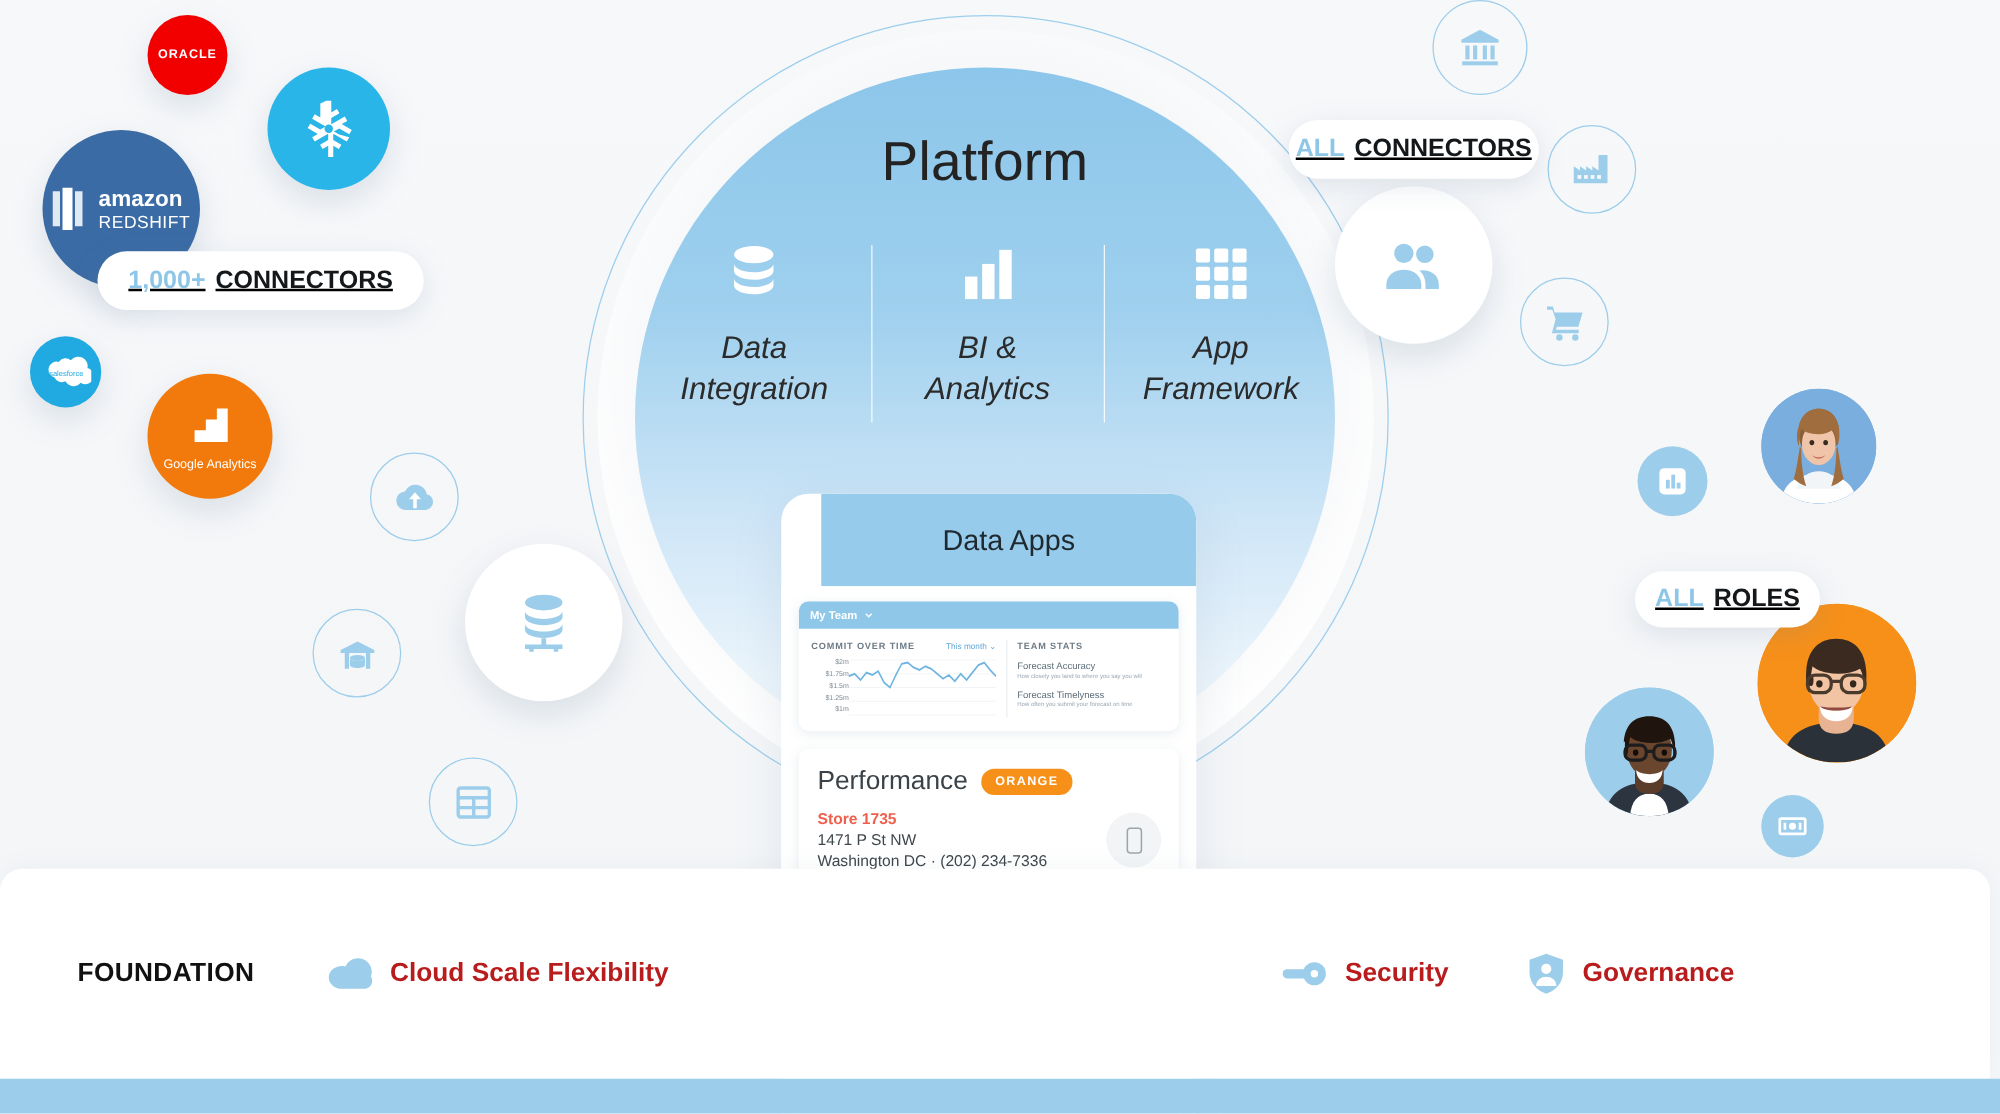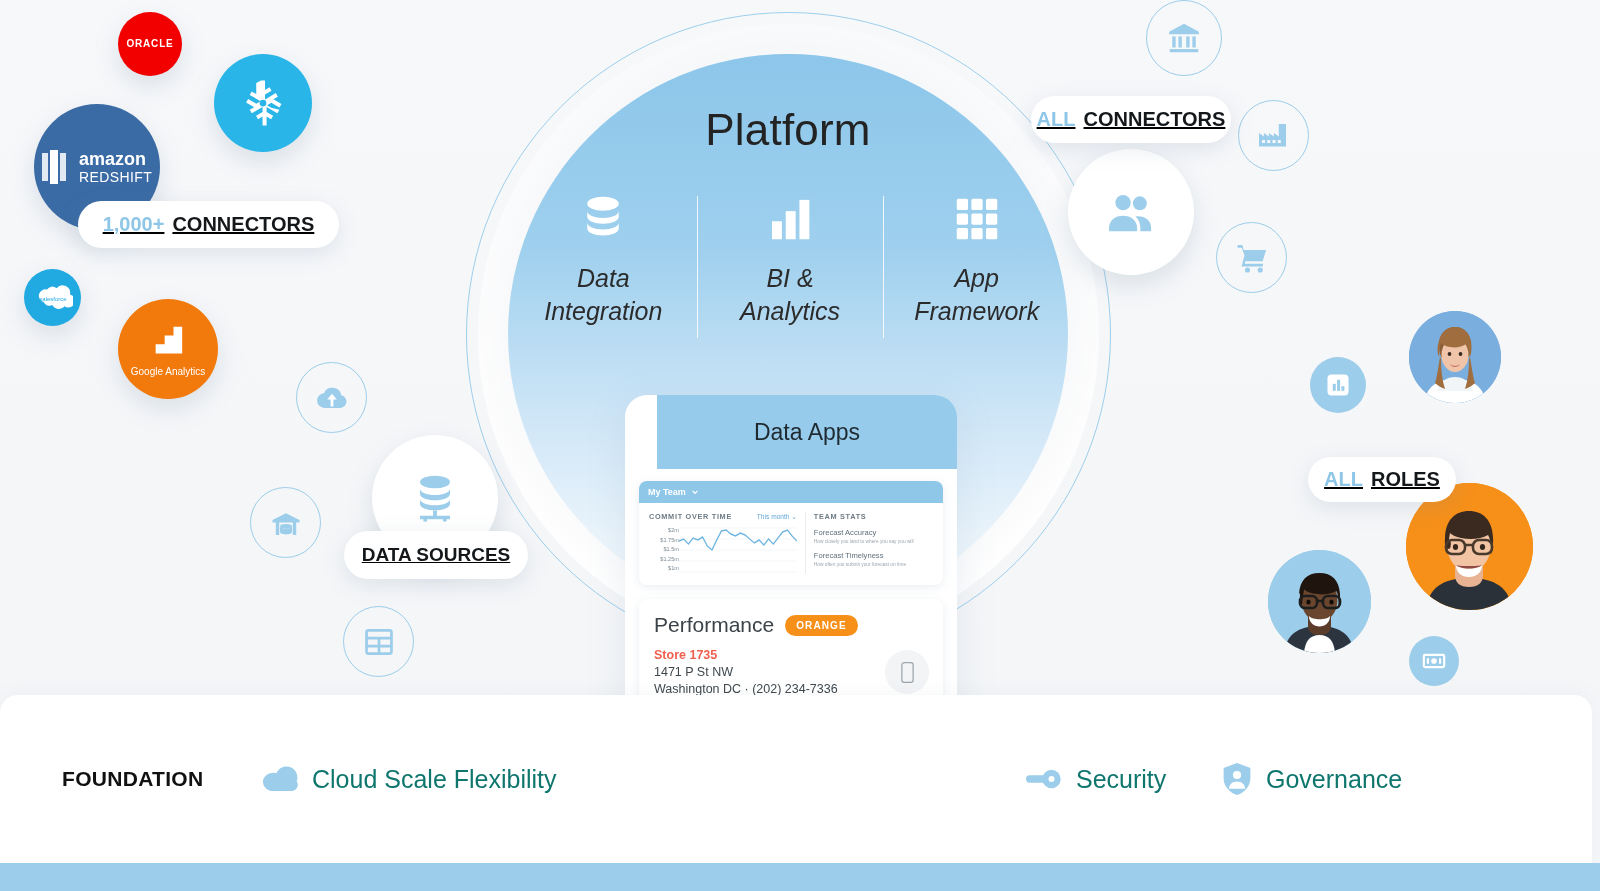--- a/index.html
+++ b/index.html
@@ -158,21 +158,21 @@
     background: #fff;
     border-radius: 18px 18px 0 0;
     box-shadow: 0 -3px 18px rgba(120,140,160,.06);
   }
   .foundation-inner {
     position: absolute; left: 0; top: 0; width: 1600px; height: 168px;
     display: flex; align-items: center;
   }
   .f-label { position: absolute; left: 62px; font-size: 21px; font-weight: bold; letter-spacing: .3px; color:#111; }
   .f-item { position: absolute; display: flex; align-items: center; gap: 14px; }
-  .f-item .ftxt { font-size: 25px; font-weight: normal; color:#0f766e; }
+  .f-item .ftxt { font-size: 21px; font-weight: bold; color:#b91c1c; }
   .bottom-strip { position: absolute; left: 0; bottom: 0; width: 1600px; height: 28px; background: #9ccdea; }
 
   .logo-txt { color:#fff; text-align:center; line-height:1; }
 </style>
 </head>
 <body>
 
 <div id="stage">
 
   <div class="ring-outer"></div>
@@ -300,23 +300,20 @@
 
   <div class="bub shadow" style="left:372px; top:435px; width:126px; height:126px; background:#ffffff;">
     <svg width="58" height="58" viewBox="0 0 24 24" fill="#9ccdea">
       <ellipse cx="12" cy="5.4" rx="6.2" ry="2.6"></ellipse>
       <path d="M5.8 8.2c0 1.45 2.8 2.6 6.2 2.6s6.2-1.15 6.2-2.6v2.1c0 1.45-2.8 2.6-6.2 2.6s-6.2-1.15-6.2-2.6z"></path>
       <path d="M5.8 12.4c0 1.45 2.8 2.6 6.2 2.6s6.2-1.15 6.2-2.6v2.1c0 1.45-2.8 2.6-6.2 2.6s-6.2-1.15-6.2-2.6z"></path>
       <path d="M11.2 17.2h1.6v2.1h5.4v1.5h-1.4v.9h-1.5v-.9h-6.6v.9H7.2v-.9H5.8v-1.5h5.4z"></path>
     </svg>
   </div>
 
-  <div class="pill" style="left:344px; top:531px; width:184px; height:48px; font-size:19px;">
-    <span class="rest">DATA SOURCES</span>
-  </div>
 
   <div class="ring-ic" style="left:1146px; top:0px; width:76px; height:76px;">
     <svg width="38" height="38" viewBox="0 0 24 24" fill="#9ccdea">
       <path d="M12 3 2.6 8.1v1.5h18.8V8.1z"></path>
       <rect x="4.6" y="11" width="2.1" height="7"></rect>
       <rect x="8.5" y="11" width="2.1" height="7"></rect>
       <rect x="13.4" y="11" width="2.1" height="7"></rect>
       <rect x="17.3" y="11" width="2.1" height="7"></rect>
       <rect x="3" y="19" width="18" height="2"></rect>
     </svg>

